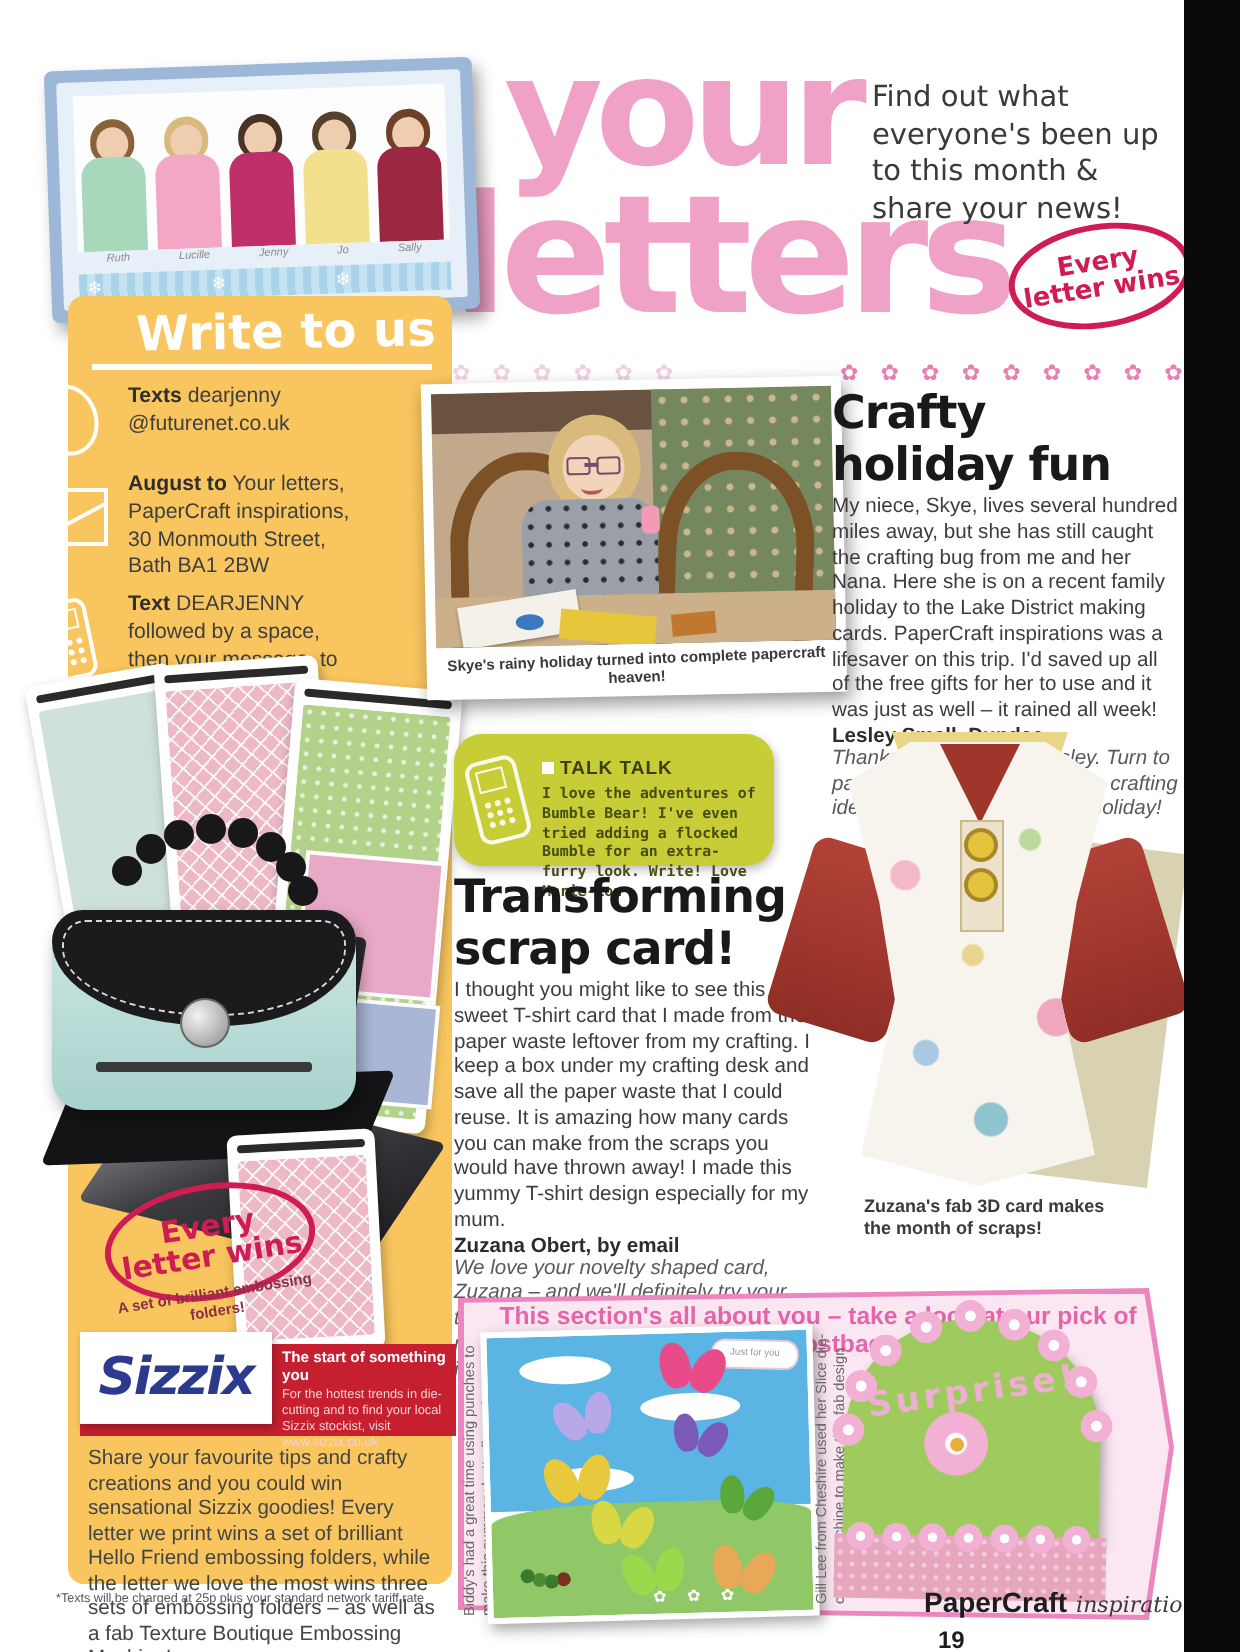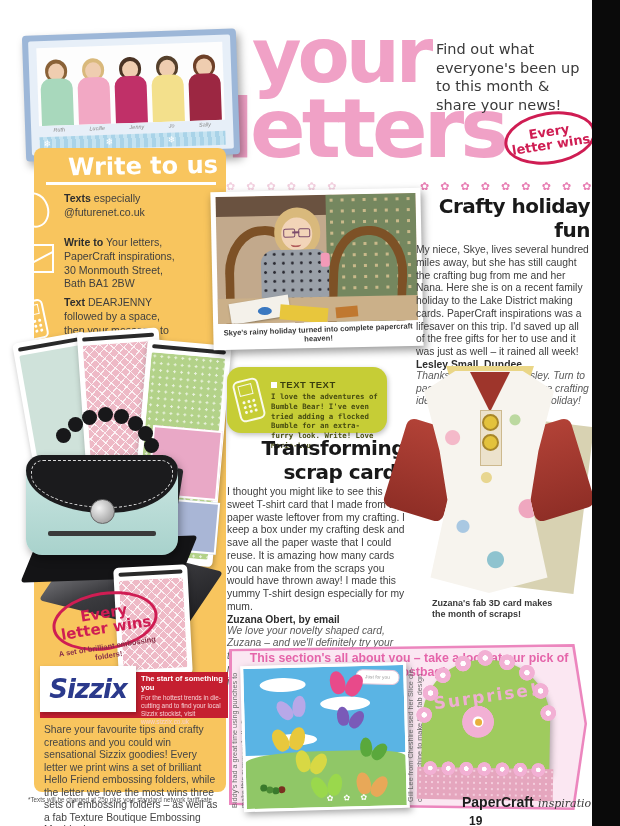--- a/index.html
+++ b/index.html
@@ -59,21 +59,21 @@
   .diamonds{background-image:repeating-linear-gradient(45deg,rgba(255,255,255,.8) 0 1px,transparent 1px 7px),
             repeating-linear-gradient(-45deg,rgba(255,255,255,.8) 0 1px,transparent 1px 7px);}
   .leafy{background-image:radial-gradient(circle,rgba(255,255,255,.7) 1px,transparent 1.4px);background-size:7px 7px;}
 
   .beads{width:15px;height:15px;border-radius:50%;background:#18181a;
          box-shadow:12px -11px #18181a,26px -18px #18181a,42px -21px #18181a,58px -19px #18181a,
                     72px -12px #18181a,82px -2px #18181a,88px 10px #18181a;}
   .stitch{position:absolute;inset:5px;border:1.5px dashed #d8d8d8;border-radius:12px 12px 46% 54%/12px 12px 70% 70%;}
 
   
-  .art-title{font-family:"DejaVu Sans",sans-serif;font-size:20px;font-weight:bold;color:#191919;letter-spacing:-.5px;text-align:right;}
+  .art-title{font-family:"DejaVu Sans",sans-serif;font-size:23px;font-weight:bold;color:#191919;letter-spacing:-.5px;}
   .art-body{font-size:10.3px;line-height:1.24;color:#3d3d3d;margin-top:2px;}
   .art-sig{font-size:10.3px;font-weight:bold;color:#2c2c2c;}
   .art-reply{font-size:10.3px;line-height:1.24;font-style:italic;color:#5a5a5a;}
   .flower-row{font-size:11px;letter-spacing:4px;}
 
   
   .polaroid{background:#fff;box-shadow:2px 4px 9px rgba(0,0,0,.4);padding:5px;}
   .scene{position:relative;overflow:hidden;background:#c2a98c;}
   .chair{position:absolute;width:60px;height:90px;border:9px solid #7d5126;border-bottom:none;border-radius:48% 48% 0 0;}
   .photo-cap{font-size:7.6px;font-weight:bold;color:#3a3a3a;text-align:center;transform:rotate(-1deg);}
@@ -171,27 +171,27 @@
   </div>
 
   <div class="abs yellow-box"></div>
   <div class="abs wtu-title" style="left:68px;top:152px;">Write to us</div>
   <div class="abs" style="left:46px;top:182px;width:170px;height:3px;background:#fff;"></div>
 
   <div class="wtu-row" style="top:192px;">
     <div class="icon-wrap">
         <div class="mouse-ic"></div>
       </div>
-    <div class="wtu-text"><b>Texts</b> <span>especially @futurenet.co.uk</span></div>
+    <div class="wtu-text"><b>Texts</b> <span>dearjenny @futurenet.co.uk</span></div>
   </div>
   <div class="wtu-row" style="top:236px;">
     <div class="icon-wrap" style="padding-top:8px;">
         <div class="env-ic"></div>
       </div>
-    <div class="wtu-text"><b>Write to</b> <span>Your letters, PaperCraft inspirations, 30 Monmouth Street, Bath BA1 2BW</span></div>
+    <div class="wtu-text"><b>August to</b> <span>Your letters, PaperCraft inspirations, 30 Monmouth Street, Bath BA1 2BW</span></div>
   </div>
   <div class="wtu-row" style="top:296px;">
     <div class="icon-wrap" style="padding-top:4px;">
         <div class="phone-ic"></div>
       </div>
     <div class="wtu-text"><b>Text</b> <span>DEARJENNY followed by a space, then your message, to 87474*</span></div>
   </div>
 
   <div class="pack" style="left:28px;top:336px;width:64px;height:170px;transform:rotate(-10deg);">
       <div class="pack-in" style="background:#cfe2da;"></div>
@@ -267,21 +267,21 @@
     <div class="art-body">My niece, Skye, lives several hundred miles away, but she has still caught the crafting bug from me and her Nana. Here she is on a recent family holiday to the Lake District making cards. PaperCraft inspirations was a lifesaver on this trip. I'd saved up all of the free gifts for her to use and it was just as well – it rained all week!</div>
     <div class="art-sig">Lesley Small, Dundee</div>
     <div class="art-reply">Thanks for your letter, Lesley. Turn to page 39 for lots more creative crafting ideas the kids will enjoy this holiday!</div>
   </div>
 
   <div class="abs ttalk" style="left:227px;top:367px;width:160px;height:66px;">
     <div class="abs" style="left:9px;top:12px;">
         <div class="ttphone"></div>
       </div>
     <div class="abs" style="left:44px;top:7px;width:110px;">
-      <div><span style="display:inline-block;width:6px;height:6px;background:#fff;margin-right:3px;"></span><span class="ttalk-title">TEXT TEXT</span></div>
+      <div><span style="display:inline-block;width:6px;height:6px;background:#fff;margin-right:3px;"></span><span class="ttalk-title">TALK TALK</span></div>
       <div class="ttalk-body">I love the adventures of Bumble Bear! I've even tried adding a flocked Bumble for an extra-furry look. Write! Love Marie-Lou</div>
     </div>
   </div>
 
   <div class="abs" style="left:227px;top:436px;width:178px;">
     <div class="art-title">Transforming scrap card!</div>
     <div class="art-body">I thought you might like to see this sweet T-shirt card that I made from the paper waste leftover from my crafting. I keep a box under my crafting desk and save all the paper waste that I could reuse. It is amazing how many cards you can make from the scraps you would have thrown away! I made this yummy T-shirt design especially for my mum.</div>
     <div class="art-sig">Zuzana Obert, by email</div>
     <div class="art-reply">We love your novelty shaped card, Zuzana – and we'll definitely try your thrifty paper-saving trick too! For easy, novelty shaped cards look for next issue's free gift, on sale 2nd August.</div>
   </div>

